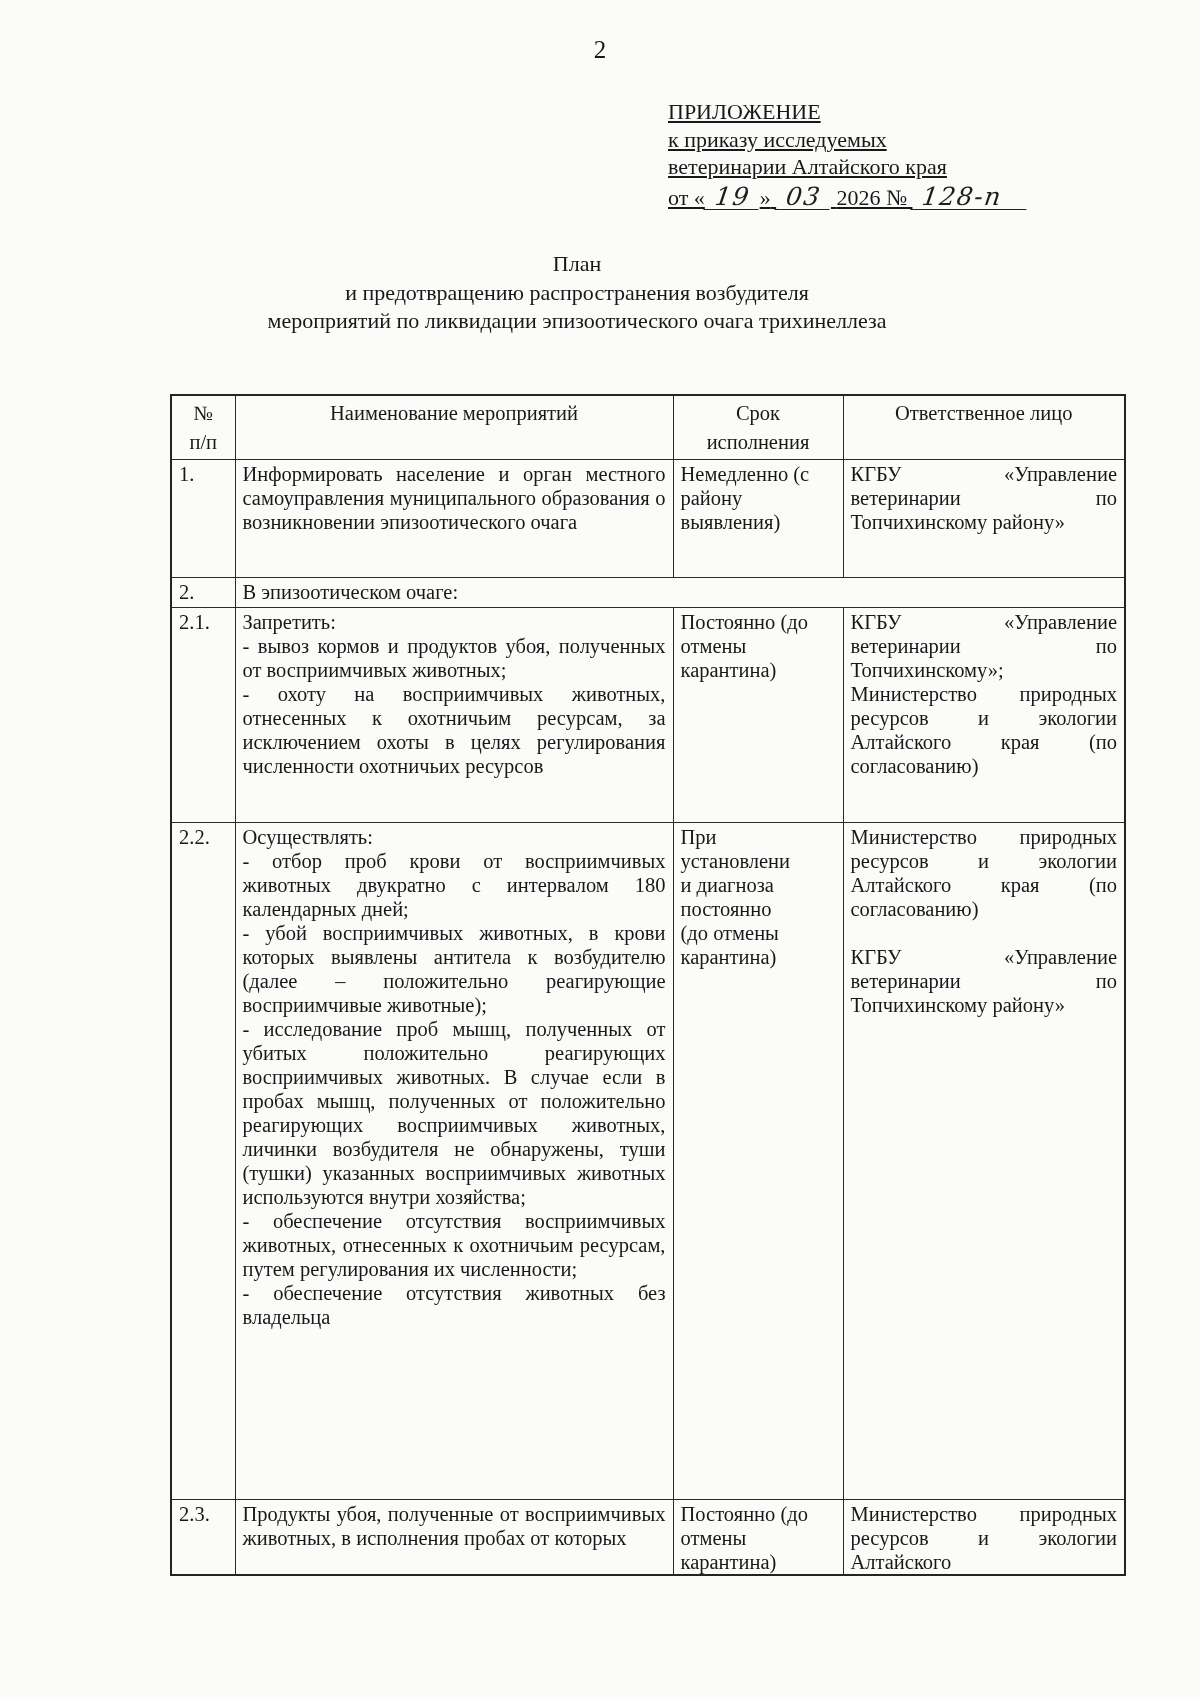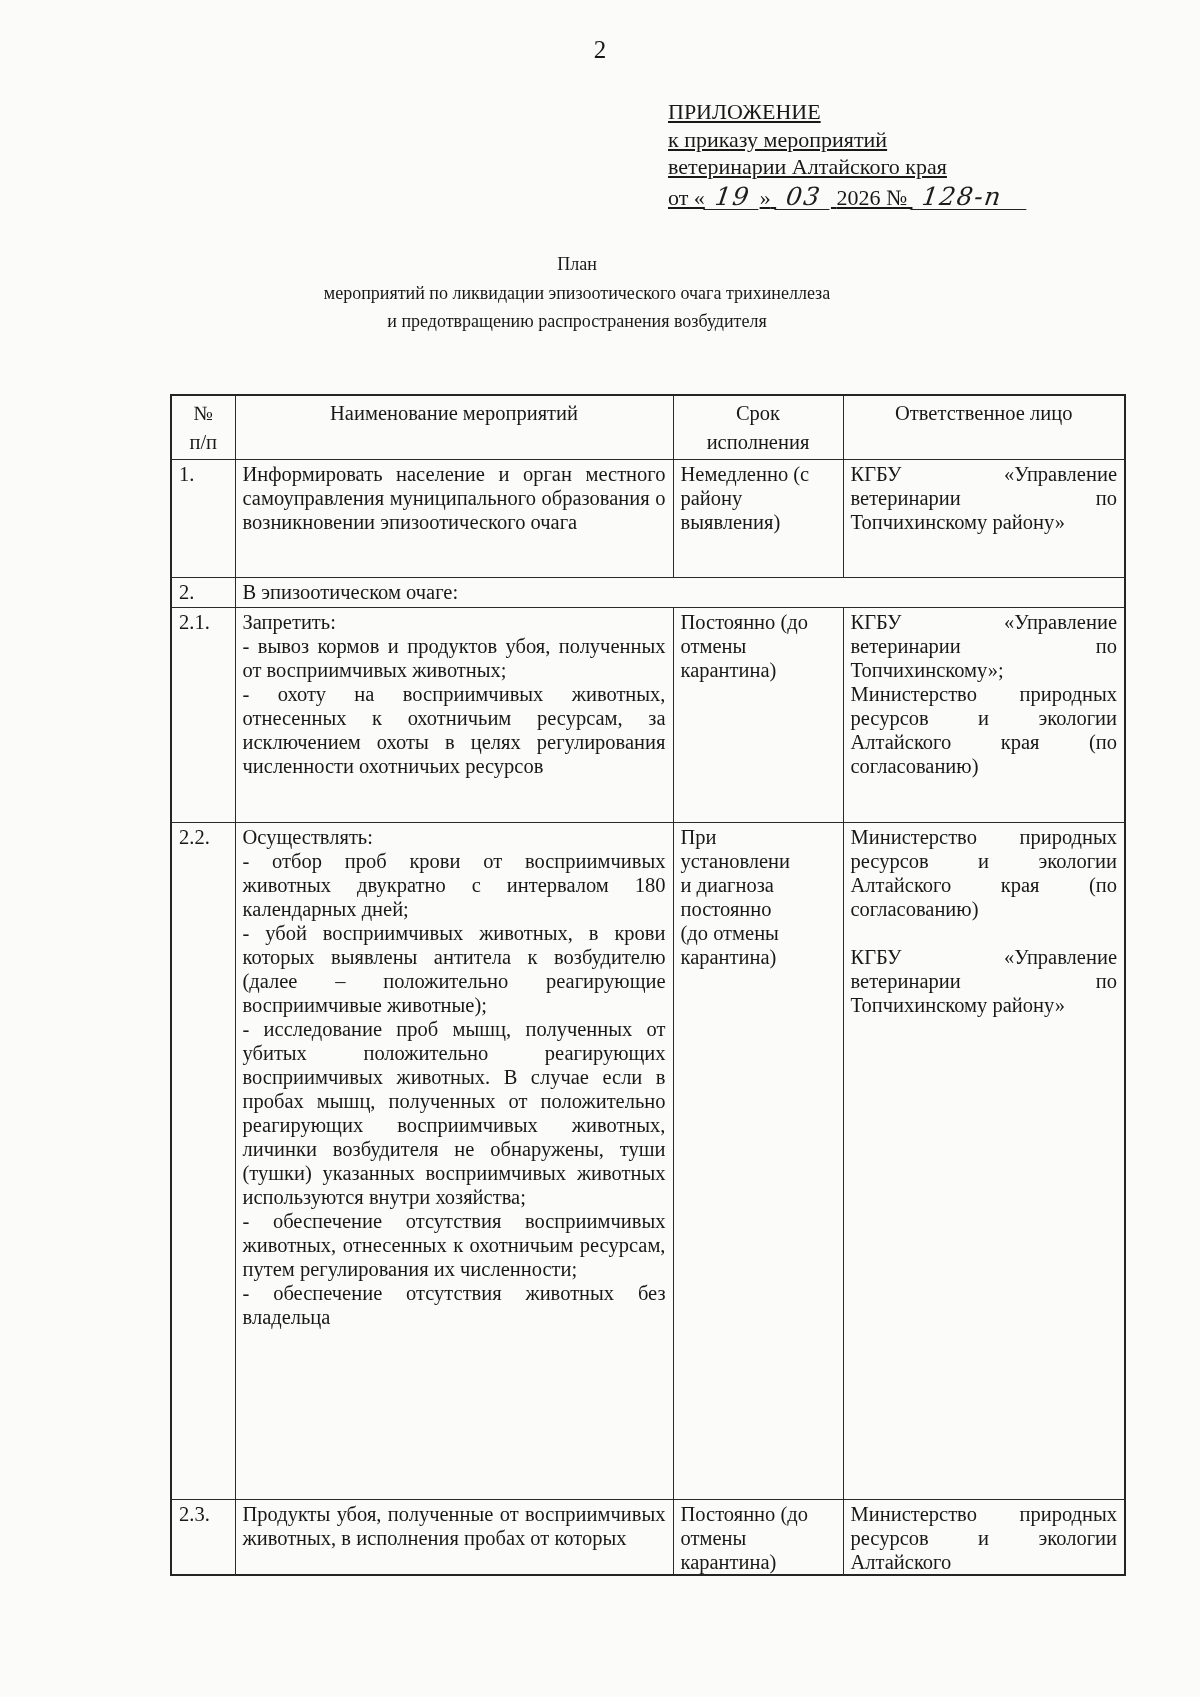--- a/index.html
+++ b/index.html
@@ -31,21 +31,21 @@
     letter-spacing: 1.5px;
     padding: 0 10px 1px 10px;
     border-bottom: 1.7px solid #222;
     transform: skewX(-8deg);
     color: #1d1d1d;
   }
   .hw-number { padding-right: 26px; }
 
   .doc-title {
     position: absolute; left: 168px; top: 250px; width: 818px;
-    text-align: center; font-size: 18px; line-height: 28.5px;
+    text-align: center; font-size: 22px; line-height: 28.5px;
   }
 
   table.plan-table {
     position: absolute; left: 170px; top: 394px;
     width: 954px; table-layout: fixed;
     border-collapse: collapse;
     font-size: 20.5px; line-height: 24px;
     border: 2.4px solid #242424;
   }
   .plan-table th, .plan-table td {
@@ -67,34 +67,34 @@
   .c-term-center { text-align: left; white-space: pre-line; padding-top: 26px; }
   .c-resp { text-align: justify; white-space: pre-line; padding-left: 9px; }
 </style>
 </head>
 <body>
 
 <div class="page-number">2</div>
 
 <div class="appendix-block">
   <div>ПРИЛОЖЕНИЕ</div>
-  <div>к приказу мероприятий</div>
+  <div>к приказу исследуемых</div>
   <div>ветеринарии Алтайского края</div>
   <div class="appendix-date-line">
     <span>от «</span><span class="hw">19</span><span>»</span>
     <span class="hw">03</span>
     <span>2026 №</span>
     <span class="hw hw-number">128-п</span>
   </div>
 </div>
 
 <div class="doc-title">
   <div>План</div>
+  <div>и предотвращению распространения возбудителя</div>
   <div>мероприятий по ликвидации эпизоотического очага трихинеллеза</div>
-  <div>и предотвращению распространения возбудителя</div>
 </div>
 
 <table class="plan-table">
   <colgroup>
     <col style="width:64px">
     <col style="width:438px">
     <col style="width:170px">
     <col style="width:282px">
   </colgroup>
   <thead>

